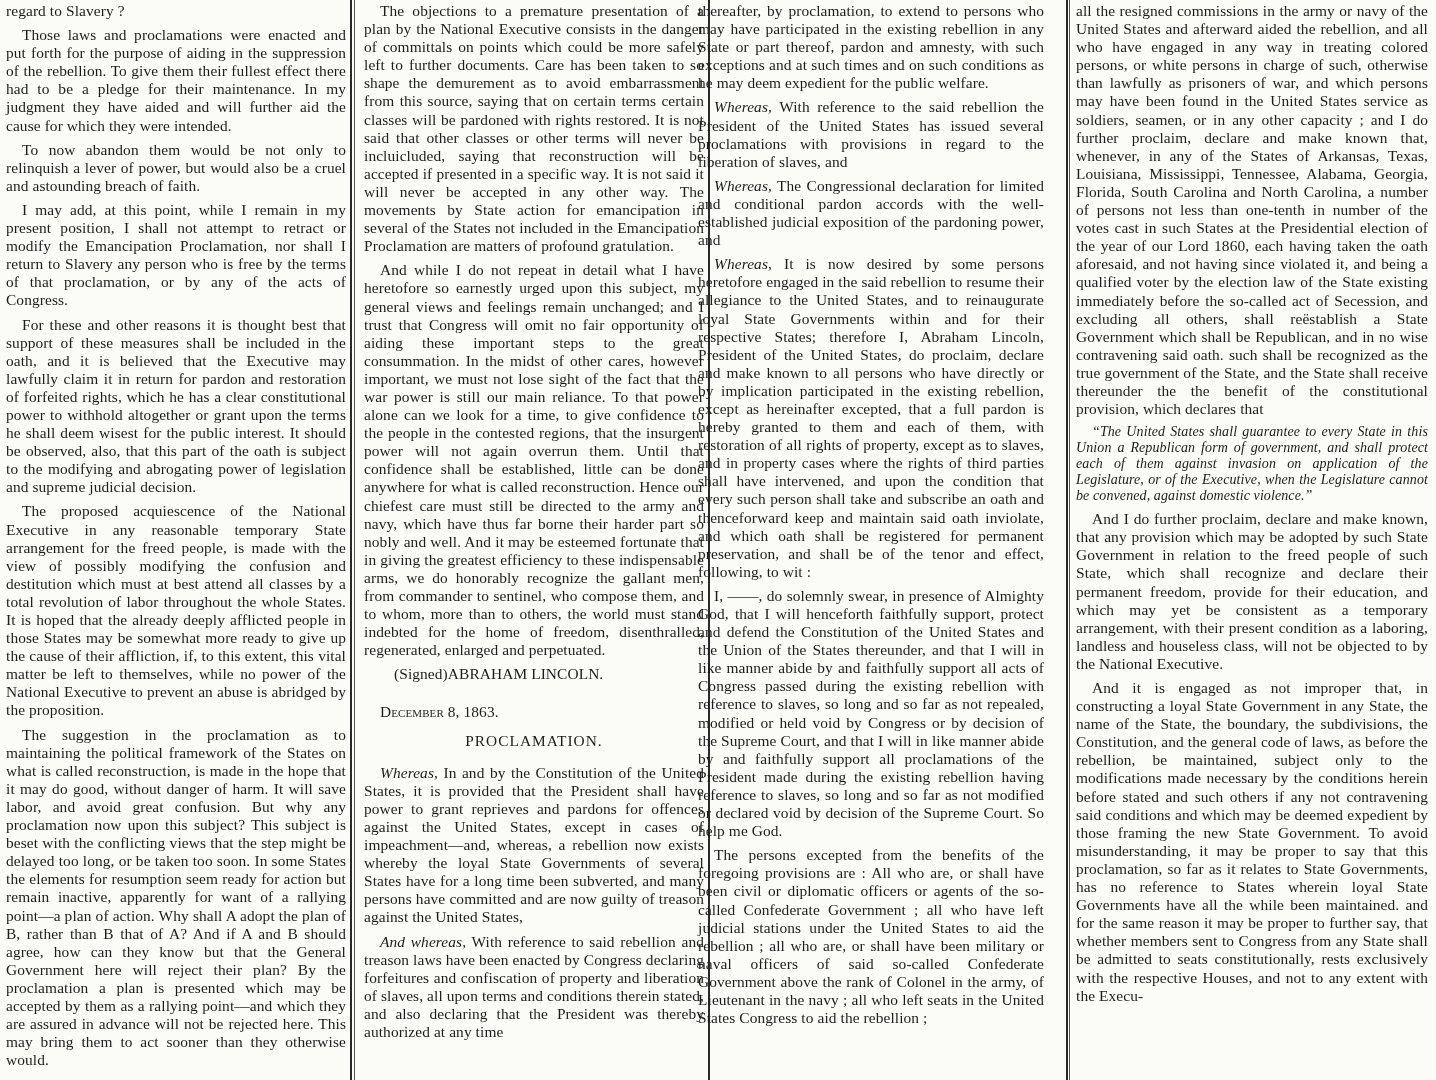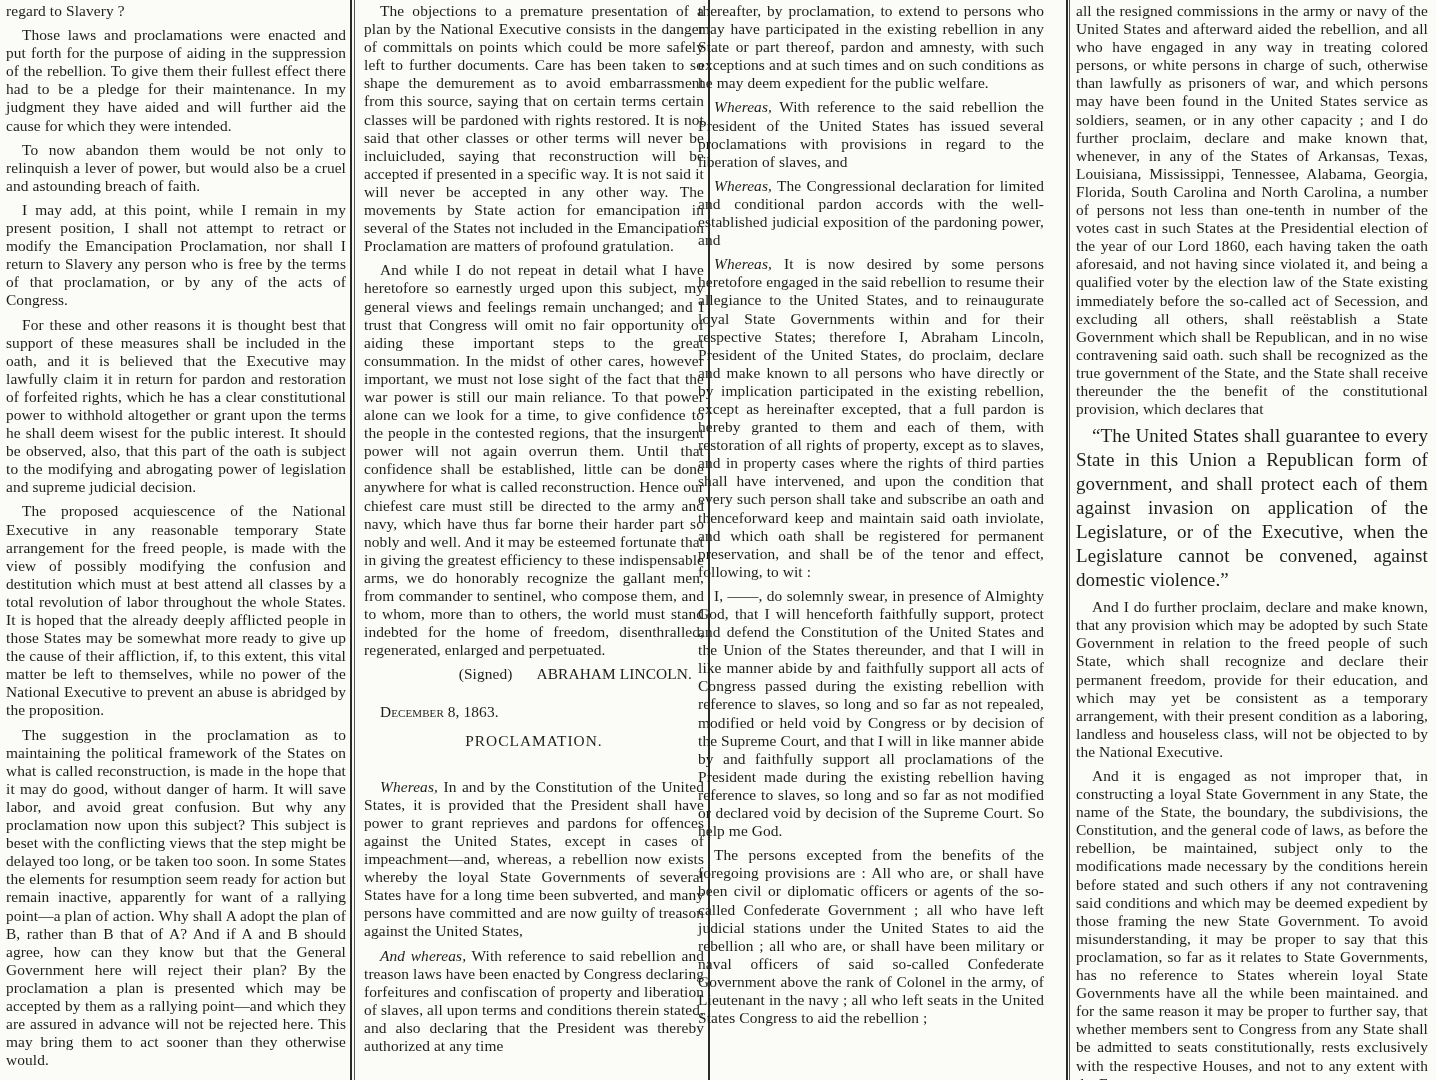--- a/index.html
+++ b/index.html
@@ -25,24 +25,24 @@
   }
   .r1 { left: 350px; }
   .r2 { left: 708px; }
   .r3 { left: 1066px; }
   .rule.thin { width: 1px; background: #555; }
   .r1b { left: 354px; }
   .r3b { left: 1069px; }
   p { margin: 0 0 6px 0; text-indent: 16px; }
   p.noindent { text-indent: 0; }
   .italic { font-style: italic; }
-  .sig { display: flex; justify-content: flex-end; padding: 0 12px 0 30px; margin-bottom: 2px; gap: 24px; }
+  .sig { display: flex; justify-content: flex-start; padding: 0 12px 0 30px; margin-bottom: 2px; }
   .date { text-indent: 16px; margin-bottom: 2px; font-variant: small-caps; margin-top: 20px; }
-  .heading { text-align: center; text-indent: 0; margin: 10px 0 28px 0; letter-spacing: 1px; }
-  .quote { font-size: 19px; line-height: 24px; padding-left: 0; }
+  .heading { text-align: center; text-indent: 0; margin: 10px 0 14px 0; letter-spacing: 1px; }
+  .quote { font-size: 14px; line-height: 16px; padding-left: 0; font-style: italic; }
   .quote p { text-indent: 16px; }
 </style>
 </head>
 <body>
 
 <div class="page">
 
   <div class="rule r1"></div>
   <div class="rule thin r1b"></div>
   <div class="rule r2"></div>

